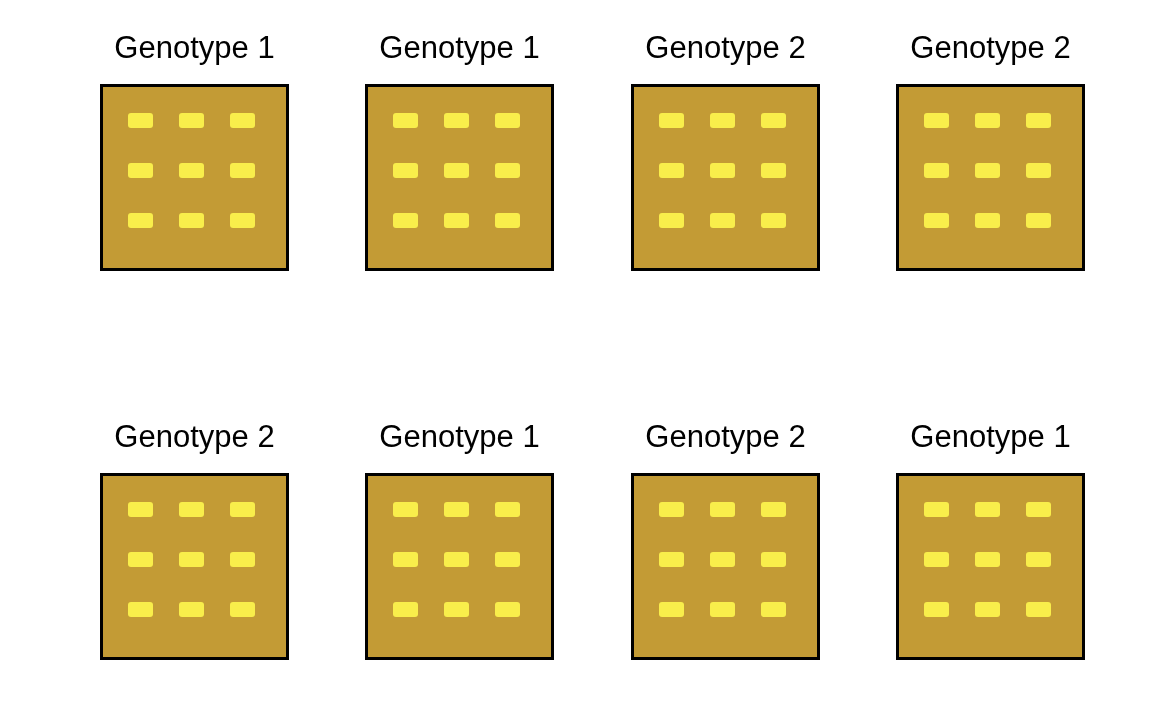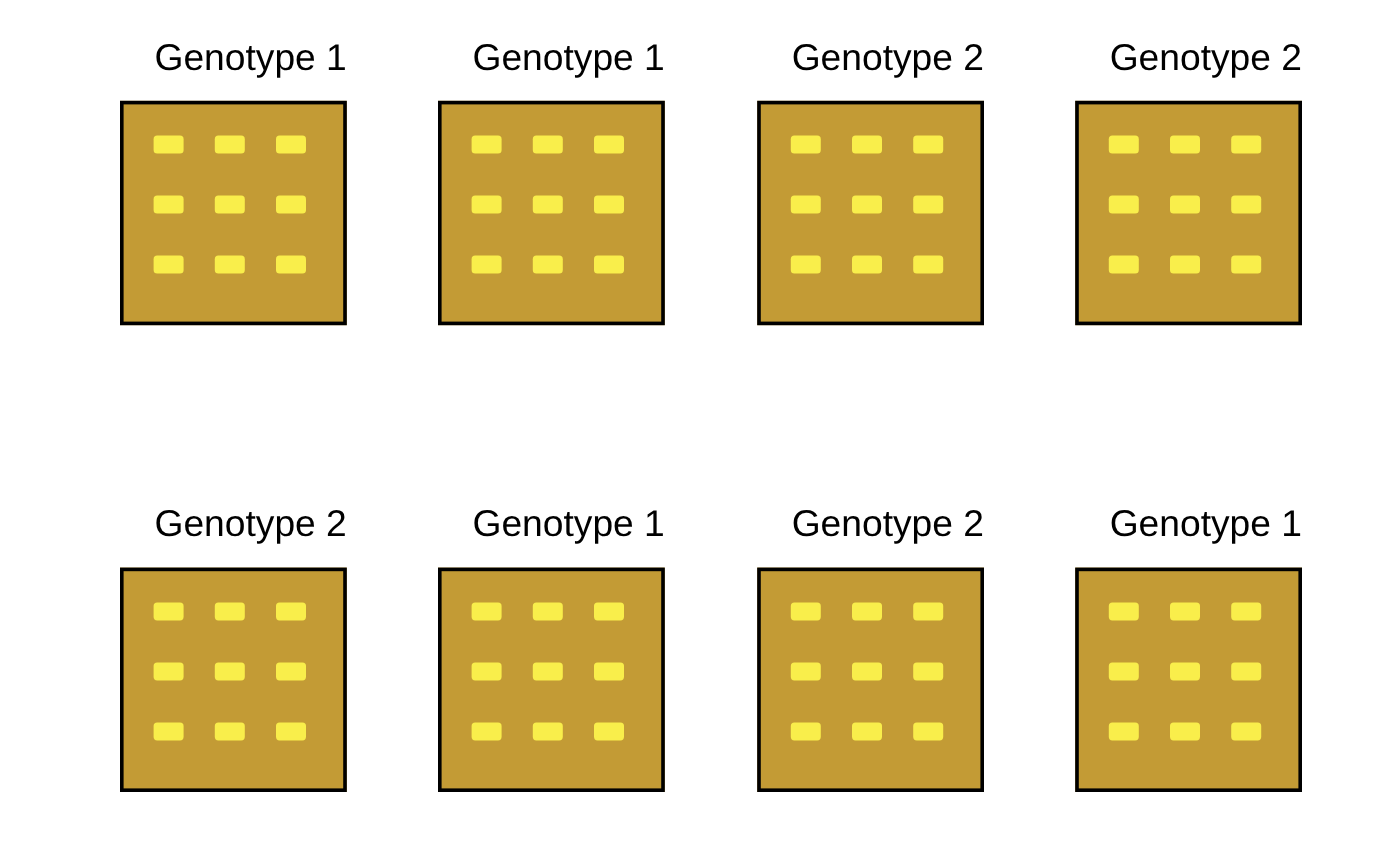--- a/index.html
+++ b/index.html
@@ -23,21 +23,21 @@
   .col0 { left: 100px; }
   .col1 { left: 365px; }
   .col2 { left: 631px; }
   .col3 { left: 896px; }
   .row0 { top: 30px;  }
   .row1 { top: 419px; }
 
   .panel-title {
     display: block;
     width: 100%;
-    text-align: right;
+    text-align: center;
     font-size: 31px;
     line-height: 36px;
     letter-spacing: 0px;
     color: var(--title-color, #000000);
     white-space: nowrap;
     margin: 0 0 18px 0;
   }
   .panel {
     position: relative;
     width: 183px;

